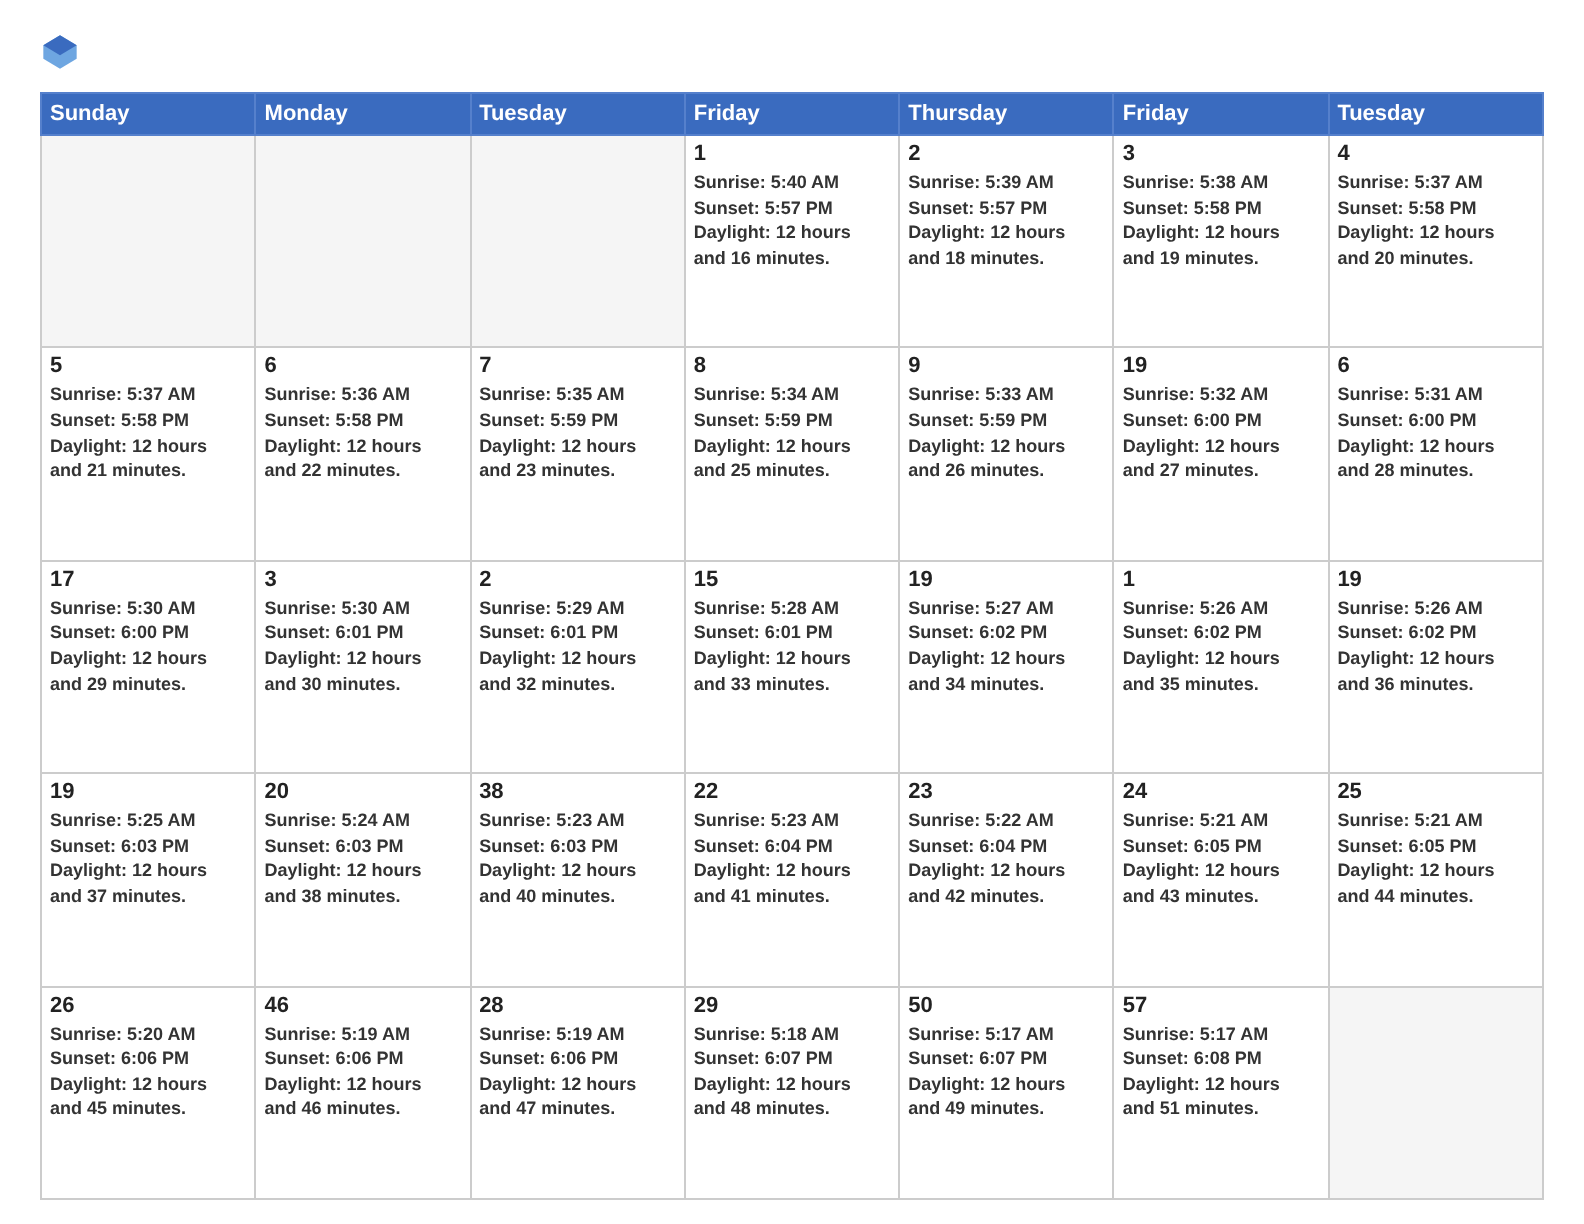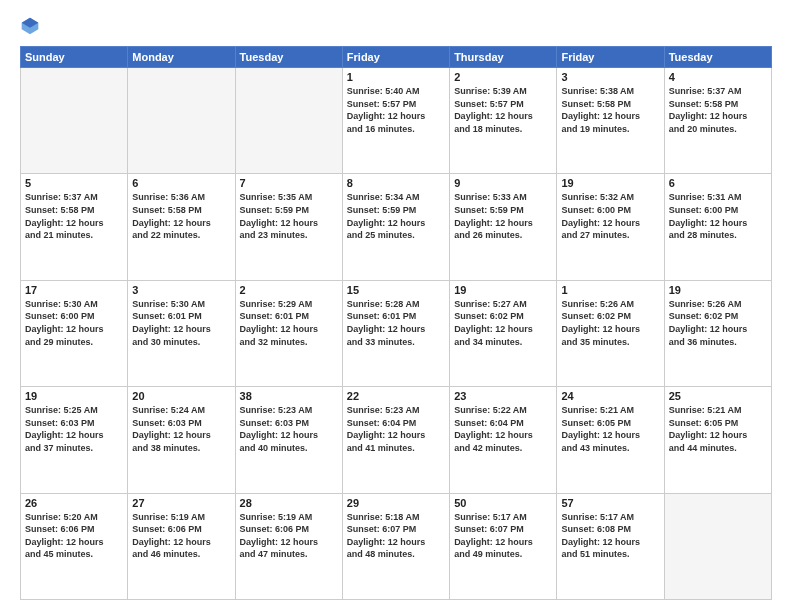--- a/index.html
+++ b/index.html
@@ -242,21 +242,21 @@
             <span class="day-num">25</span>
             <div class="day-info">Sunrise: 5:21 AM<br>Sunset: 6:05 PM<br>Daylight: 12 hours<br>and 44 minutes.</div>
           </td>
         </tr>
         <tr class="week-row">
           <td>
             <span class="day-num">26</span>
             <div class="day-info">Sunrise: 5:20 AM<br>Sunset: 6:06 PM<br>Daylight: 12 hours<br>and 45 minutes.</div>
           </td>
           <td>
-            <span class="day-num">27</span>
+            <span class="day-num">46</span>
             <div class="day-info">Sunrise: 5:19 AM<br>Sunset: 6:06 PM<br>Daylight: 12 hours<br>and 46 minutes.</div>
           </td>
           <td>
             <span class="day-num">28</span>
             <div class="day-info">Sunrise: 5:19 AM<br>Sunset: 6:06 PM<br>Daylight: 12 hours<br>and 47 minutes.</div>
           </td>
           <td>
             <span class="day-num">29</span>
             <div class="day-info">Sunrise: 5:18 AM<br>Sunset: 6:07 PM<br>Daylight: 12 hours<br>and 48 minutes.</div>
           </td>

